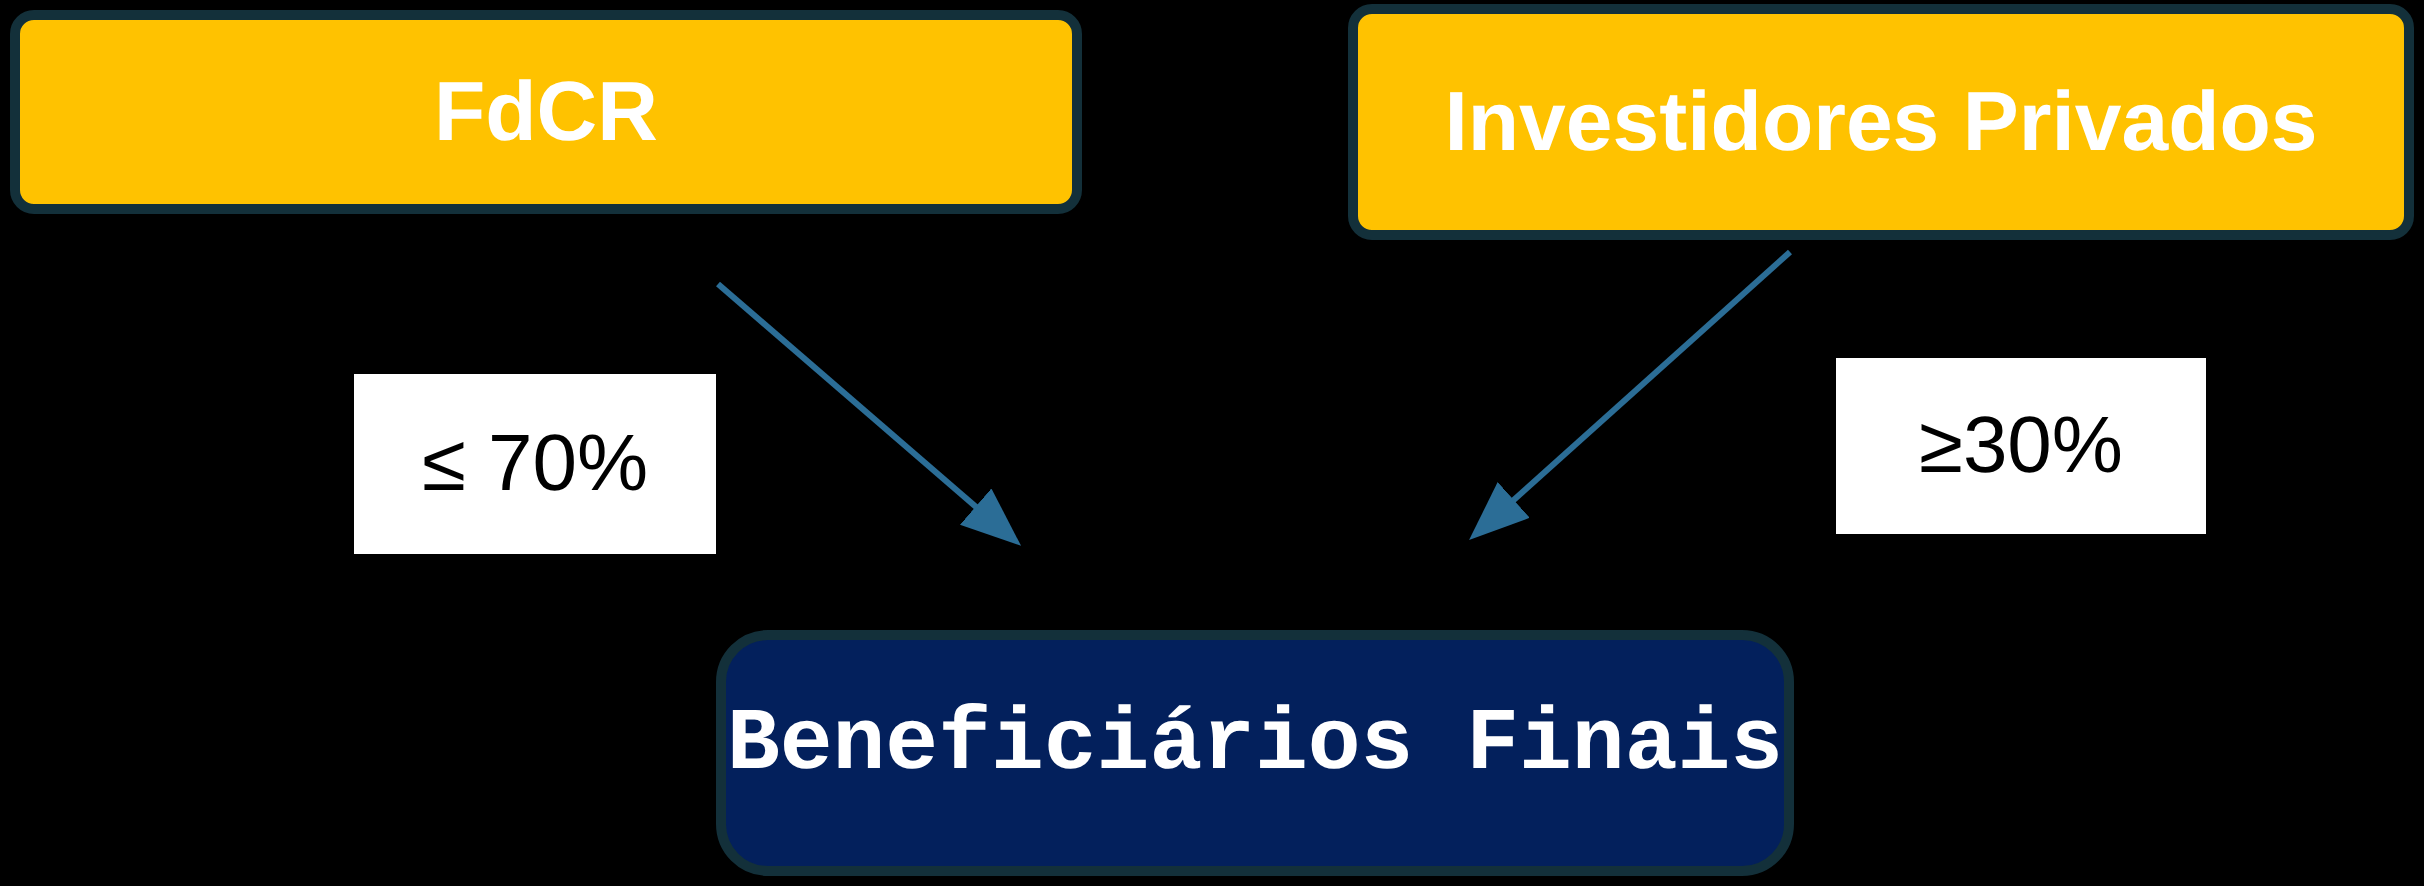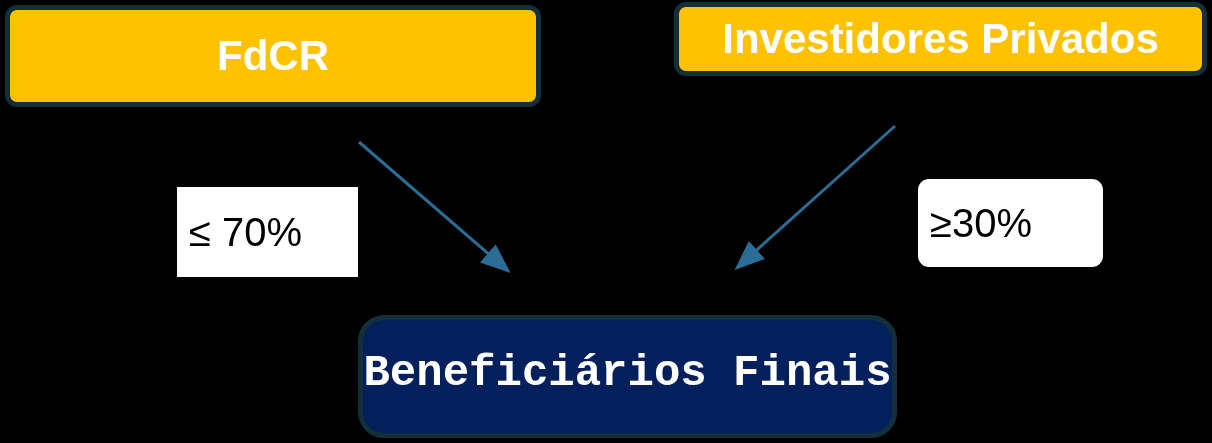--- a/index.html
+++ b/index.html
@@ -36,35 +36,35 @@
     background: var(--node-yellow);
     border-radius: 12px;
     font-size: 42px;
   }
   .node-navy {
     background: var(--node-navy);
     border-radius: 26px;
     font-size: 44px;
   }
   .node-fdcr        { left: 5px;   top: 5px;   width: 536px; height: 102px; }
-  .node-investors   { left: 674px; top: 2px;   width: 533px; height: 74px; }
+  .node-investors   { left: 674px; top: 2px;   width: 533px; height: 118px; }
   .node-beneficiaries { left: 358px; top: 315px; width: 539px; height: 123px; padding-bottom: 8px; font-family: Liberation Mono, monospace; }
 
   .edge-label {
     position: absolute;
     display: flex;
     align-items: center;
+    justify-content: center;
     background: var(--label-bg);
     color: var(--label-text);
     font-size: 40px;
     font-weight: 400;
-    padding-left: 12px;
   }
   .edge-label-left  { left: 177px; top: 187px; width: 181px; height: 90px; }
-  .edge-label-right { left: 918px; top: 179px; width: 185px; height: 88px; border-radius: 11px; }
+  .edge-label-right { left: 918px; top: 179px; width: 185px; height: 88px; }
 
   svg.arrows {
     position: absolute;
     left: 0; top: 0;
     width: 1212px;
     height: 443px;
     pointer-events: none;
   }
   svg.arrows line { stroke: var(--arrow); stroke-width: 3; }
   svg.arrows .arrowhead-shape { fill: var(--arrow); }

